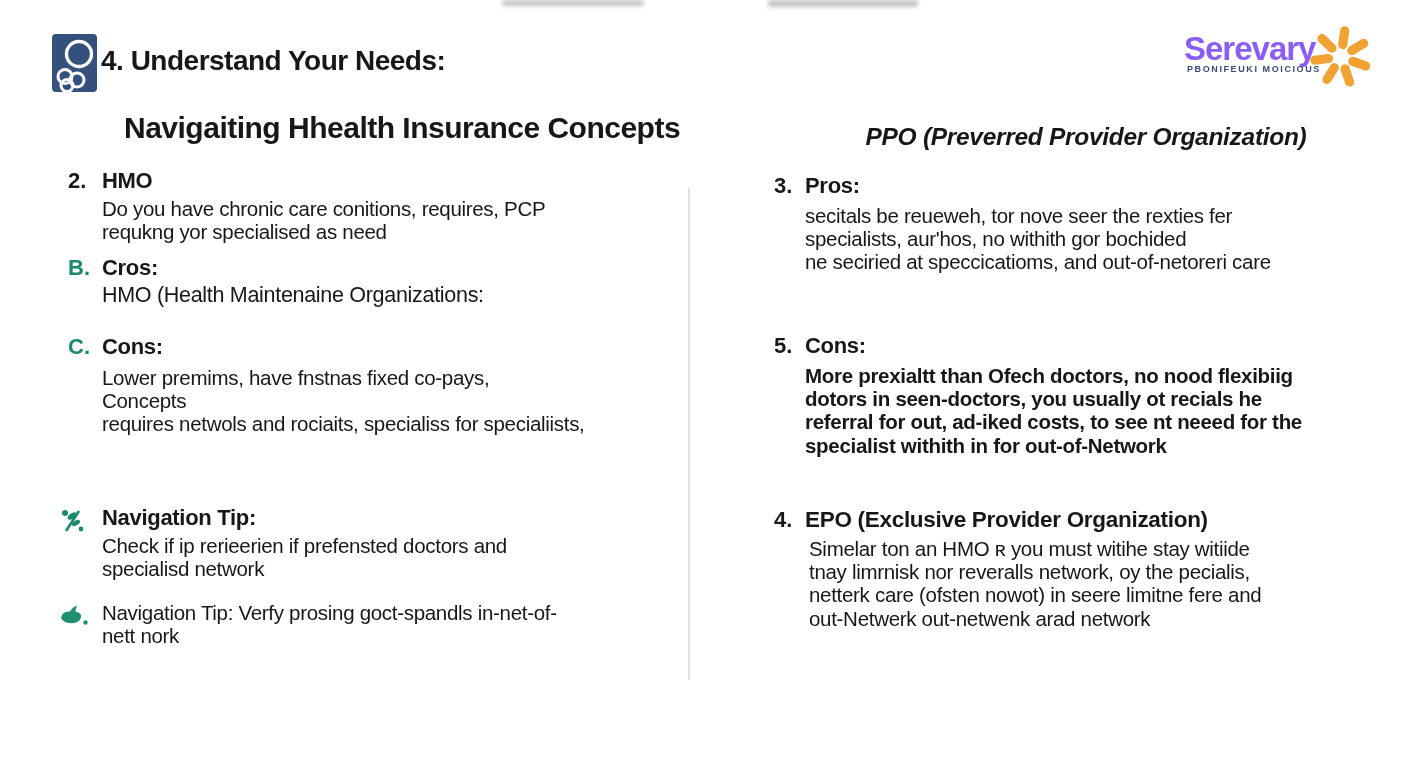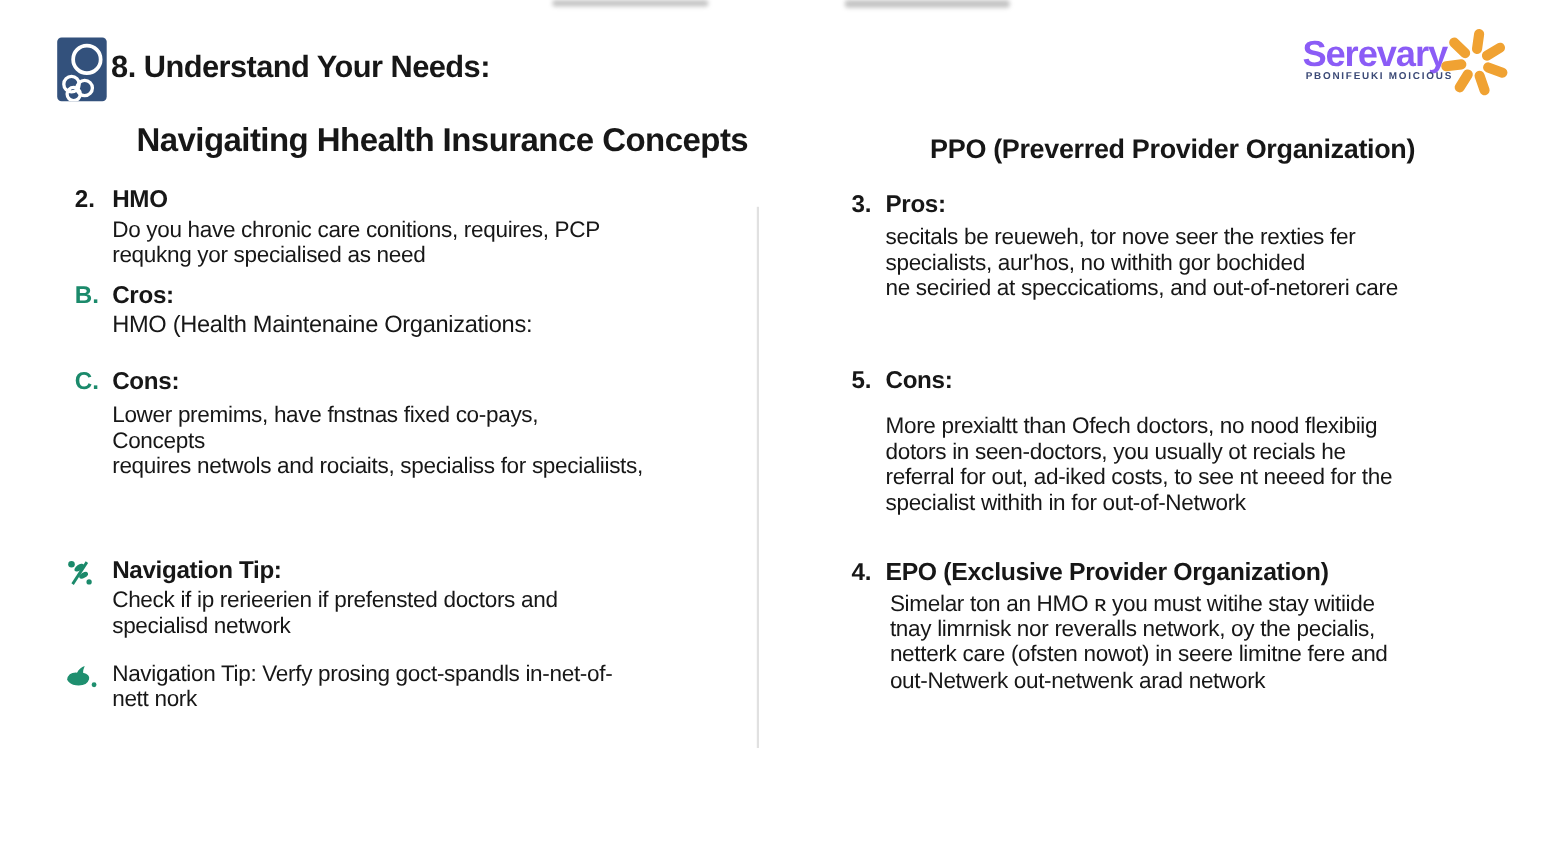--- a/index.html
+++ b/index.html
@@ -31,41 +31,41 @@
 
   
   .sec{position:absolute;display:grid;grid-template-columns:34px 1fr;}
   .sec.right{grid-template-columns:31px 1fr;}
   .marker{font-size:22px;font-weight:bold;line-height:26px;}
   .marker.teal{color:#1b8a6b;}
   .sec-head{font-size:22px;font-weight:bold;line-height:26px;letter-spacing:-.3px;}
   .sec-body{margin-top:3px;}
   .line{font-size:20.5px;line-height:23.2px;letter-spacing:-.3px;white-space:nowrap;}
 
-  .rc-title{left:776px;top:123px;width:580px;text-align:center;
-    font-size:24.5px;font-weight:bold;letter-spacing:-.3px;}
+  .rc-title{left:796px;top:123px;width:580px;text-align:center;
+    font-size:24.5px;font-weight:bold;letter-spacing:-.3px;font-style:italic;}
 
   .tip-icon-cell{width:34px;padding-top:3px;}
   .tip-text .line{font-size:20.5px;}
 </style>
 </head>
 <body>
 
 <div class="artifact" style="left:502px;width:142px;"></div>
 <div class="artifact" style="left:768px;width:150px;height:7px;"></div>
 
 <div class="abs hdr-icon">
   <svg width="45" height="58" viewBox="0 0 45 58">
     <circle cx="27" cy="20" r="12.5" fill="none" stroke="#ffffff" stroke-width="3.4"></circle>
     <circle cx="13" cy="42.5" r="7" fill="none" stroke="#ffffff" stroke-width="3"></circle>
     <circle cx="25" cy="46" r="7" fill="none" stroke="#ffffff" stroke-width="3"></circle>
     <circle cx="15" cy="51.5" r="6" fill="none" stroke="#ffffff" stroke-width="3"></circle>
   </svg>
 </div>
-<div class="abs kicker">8. Understand Your Needs:</div>
+<div class="abs kicker">4. Understand Your Needs:</div>
 <div class="abs page-title">Navigaiting Hhealth Insurance Concepts</div>
 
 <div class="abs logo-name">Serevary</div>
 <div class="abs logo-tagline">PBONIFEUKI MOICIOUS</div>
 <div class="abs spark">
   <svg width="70" height="70" viewBox="-35 -35 70 70">
     <g fill="#f0a232">
       <g transform="rotate(8)">
           <rect x="-4.6" y="-31" width="9.2" height="23" rx="4.6"></rect>
         </g>
@@ -173,21 +173,21 @@
       <div class="line">specialists, aur'hos, no withith gor bochided</div>
       <div class="line">ne seciried at speccicatioms, and out-of-netoreri care</div>
     </div>
   </div>
 </div>
 
 <div class="sec right" style="left:774px;top:333px;width:590px;">
   <div class="marker">5.</div>
   <div>
     <div class="sec-head">Cons:</div>
-    <div class="sec-body" style="margin-top:17px;">
+    <div class="sec-body" style="margin-top:5px;font-weight:bold;">
       <div class="line">More  prexialtt than Ofech doctors, no nood flexibiig</div>
       <div class="line">dotors in seen-doctors, you usually ot recials he</div>
       <div class="line">referral for out, ad-iked costs, to see nt neeed for the</div>
       <div class="line">specialist withith in for out-of-Network</div>
     </div>
   </div>
 </div>
 
 <div class="sec right" style="left:774px;top:507px;width:600px;">
   <div class="marker">4.</div>

